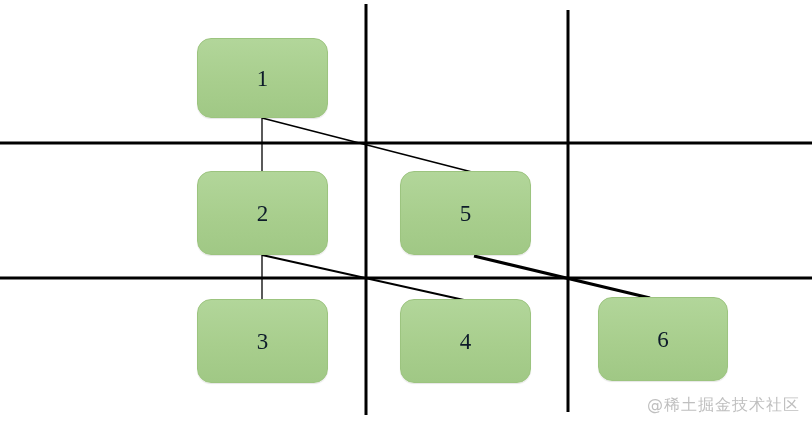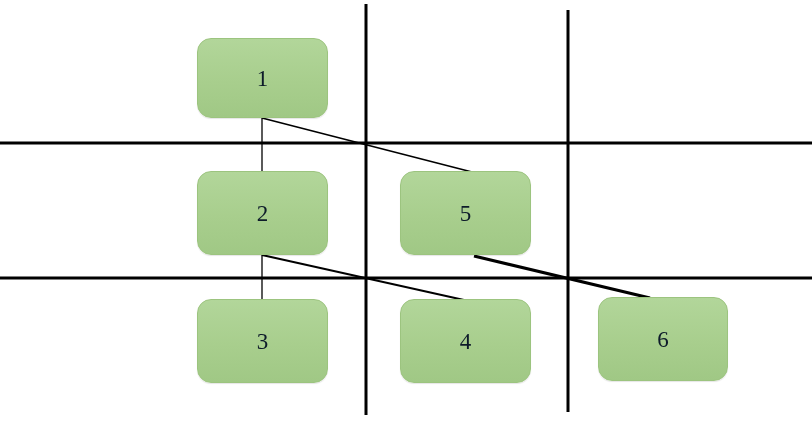--- a/index.html
+++ b/index.html
@@ -93,14 +93,15 @@
   </div>
 
   <div class="node-box" style="left:400px; top:171px; width:131px; height:84px;">
     <span class="node-label">5</span>
   </div>
 
   <div class="node-box" style="left:598px; top:297px; width:130px; height:84px;">
     <span class="node-label">6</span>
   </div>
 
+  <div id="watermark">@稀土掘金技术社区</div>
 
 </div>
 
 </body></html>

